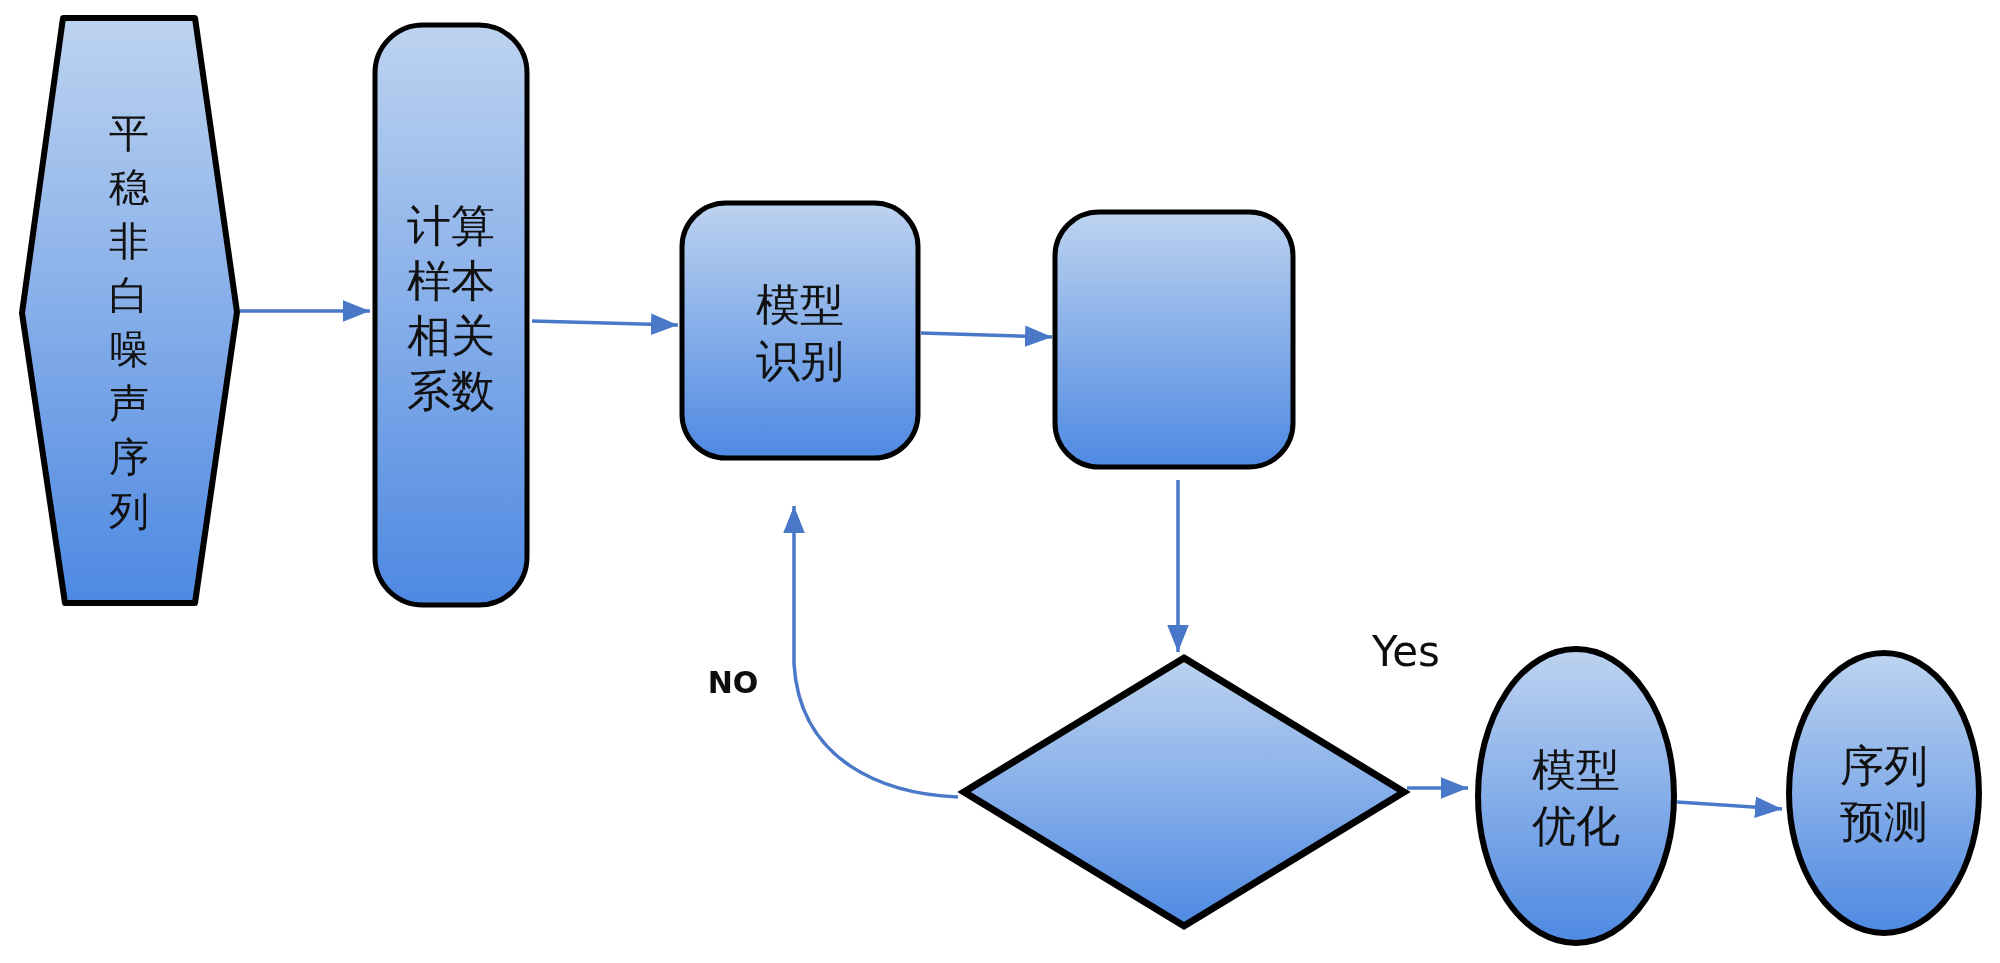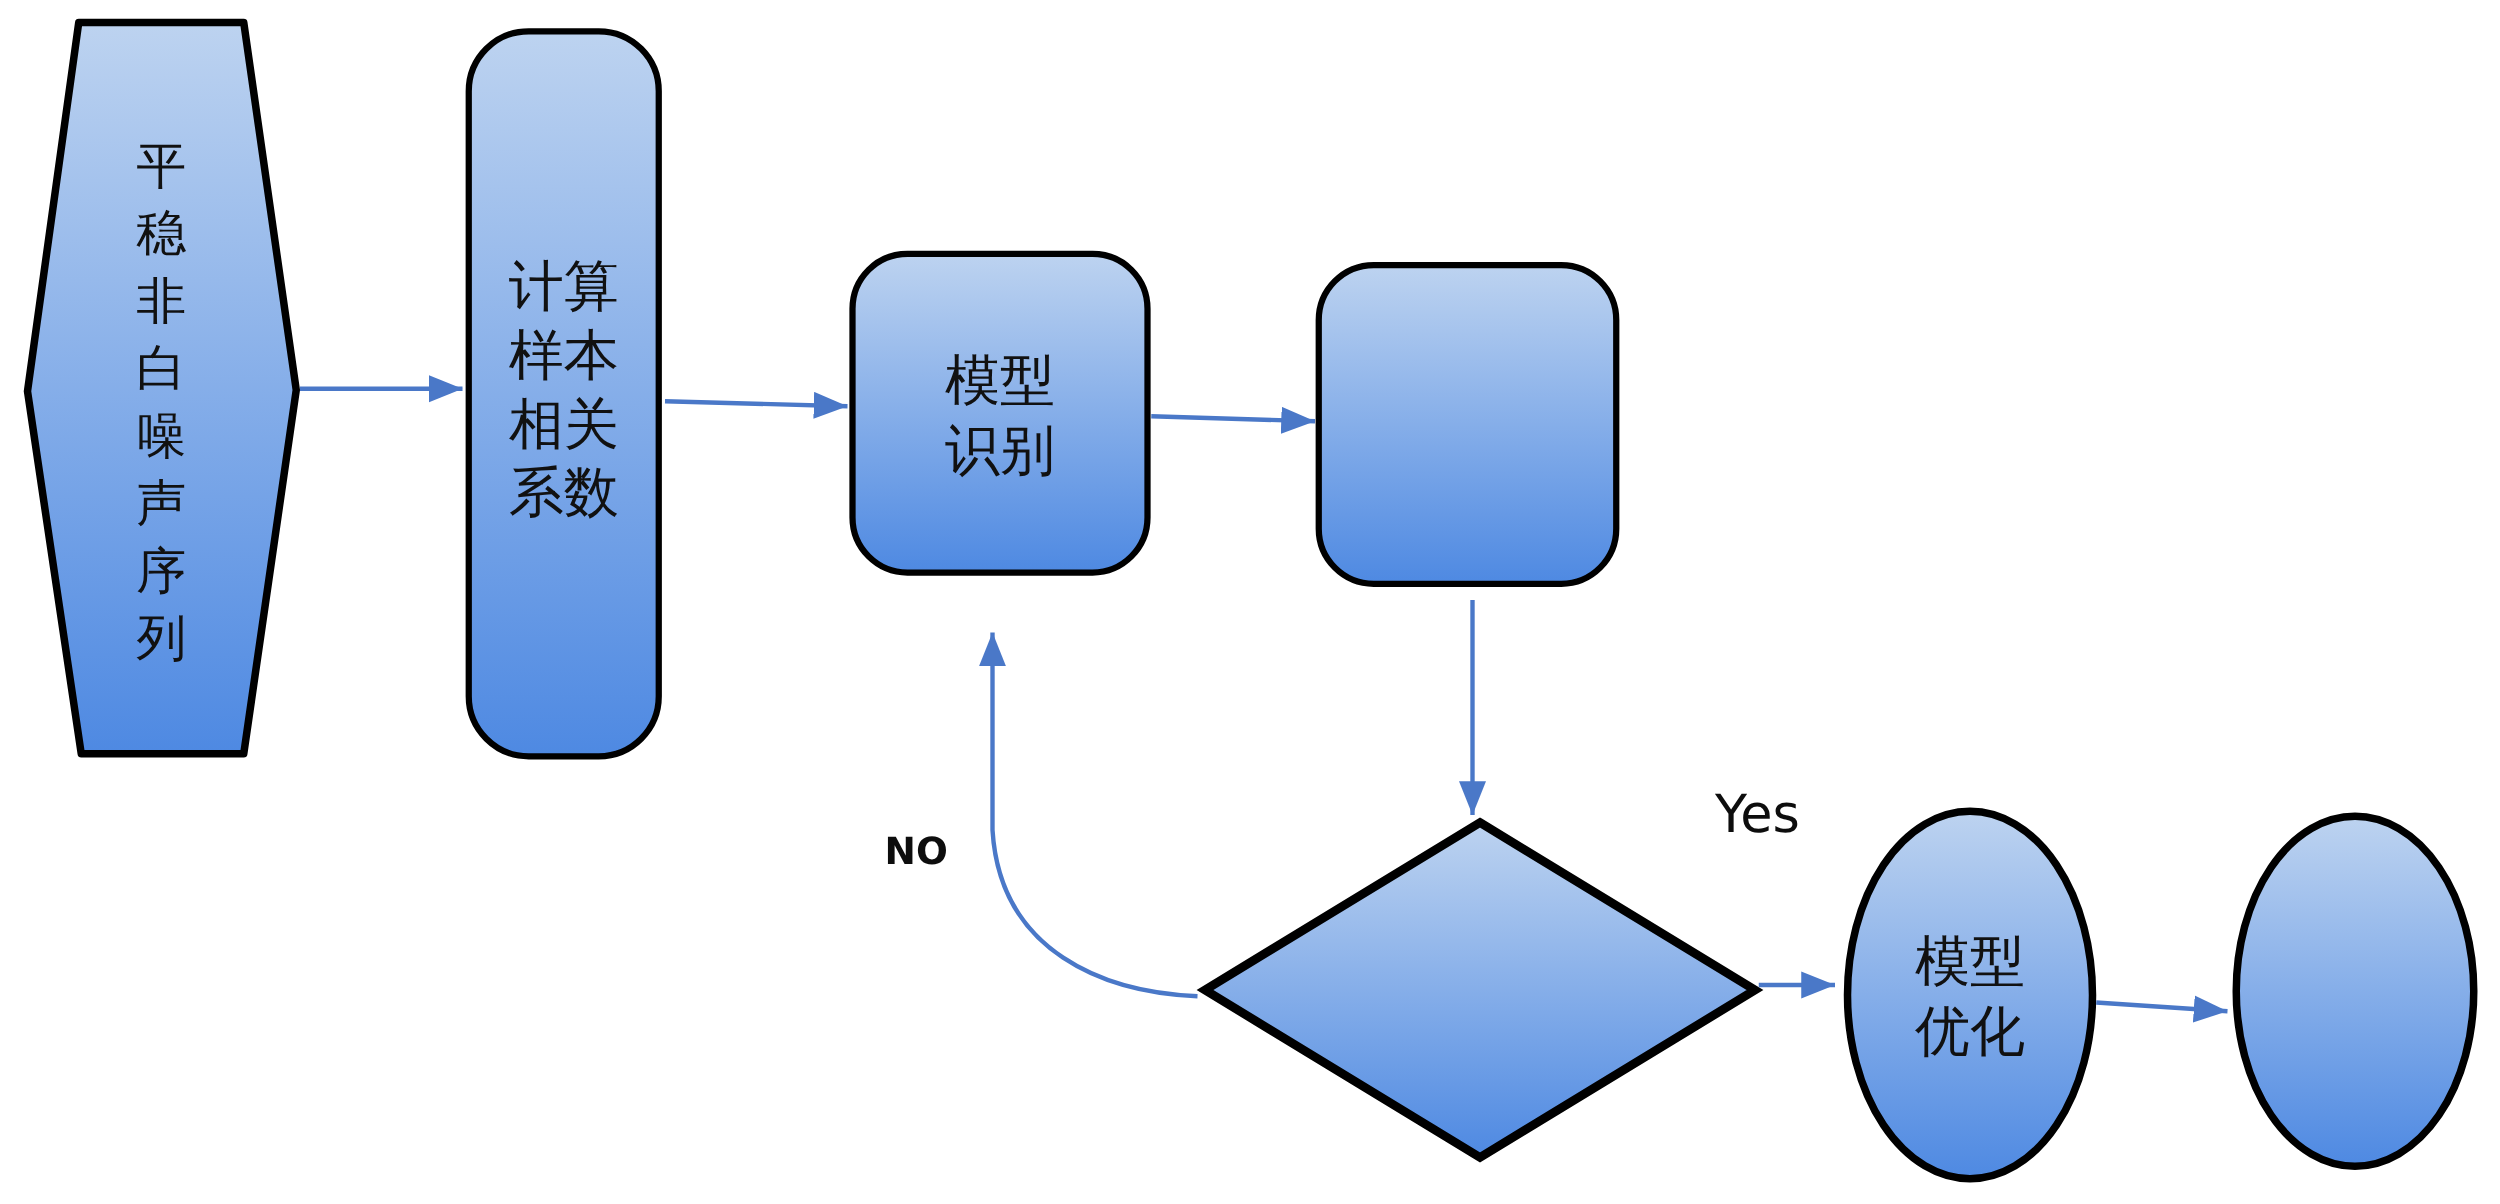--- a/index.html
+++ b/index.html
@@ -63,31 +63,33 @@
 
   <div class="node-label" style="left:129px;top:322px;font-size:40px;line-height:54px;">平
 稳
 非
 白
 噪
 声
 序
 列</div>
 
-  <div class="node-label" style="left:451px;top:312px;font-size:44px;line-height:55px;">计算
+  <div class="node-label" style="left:451px;top:312px;font-size:44px;line-height:55px;font-family:Liberation Mono, monospace;">计算
 样本
 相关
 系数</div>
 
   <div class="node-label" style="left:800px;top:333px;font-size:44px;line-height:56px;">模型
 识别</div>
 
 
 
   <div class="node-label" style="left:1576px;top:798px;font-size:44px;line-height:56px;">模型
 优化</div>
 
+  <div class="node-label" style="left:1884px;top:794px;font-size:44px;line-height:56px;">序列
+预测</div>
 
   <div class="edge-label" style="left:733px;top:682px;font-size:30px;">NO</div>
 
   <div class="edge-label" style="left:1406px;top:651px;font-size:42px;font-weight:400;">Yes</div>
 
 </div>
 
 </body></html>

